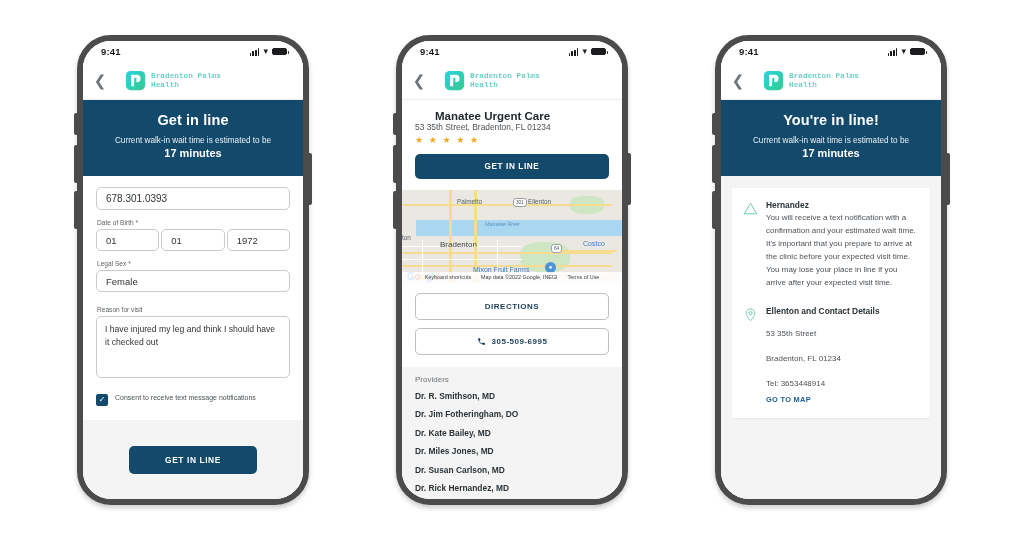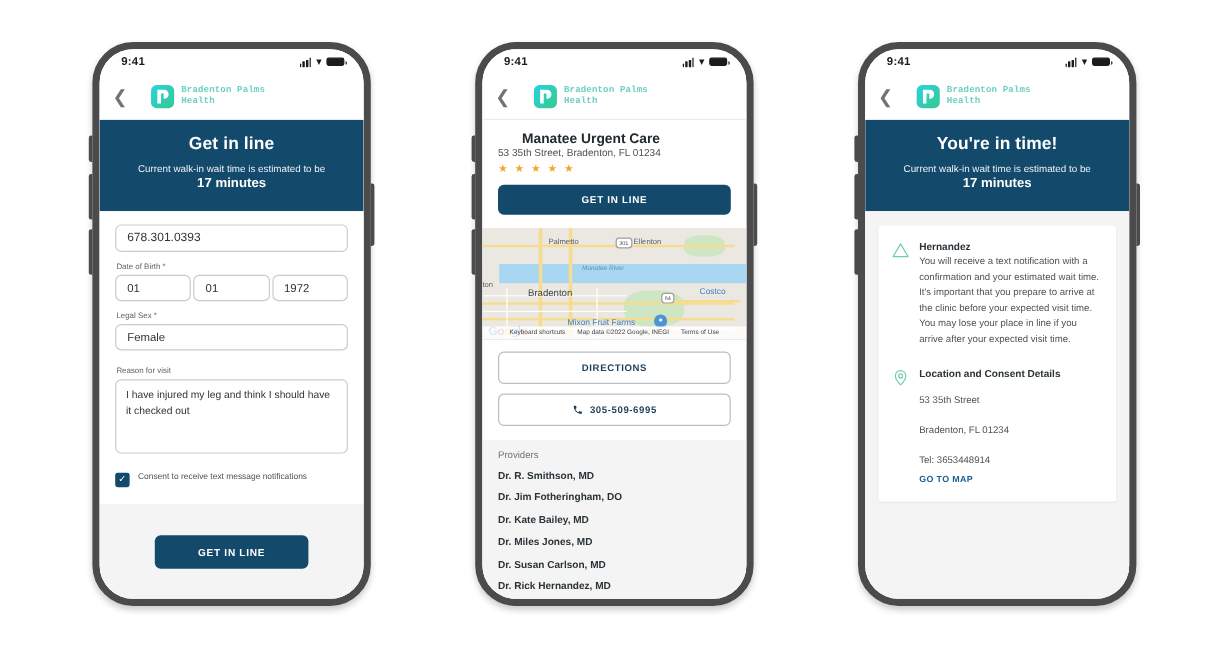--- a/index.html
+++ b/index.html
@@ -428,21 +428,21 @@
             <rect x="21" y="18" width="5" height="19" fill="url(#g3)"></rect>
           </svg>
           <div class="brand-text">
             <span>Bradenton Palms</span>
             <span>Health</span>
           </div>
         </div>
       </div>
 
       <div class="hero">
-        <div class="hero-title">You're in time!</div>
+        <div class="hero-title">You're in line!</div>
         <div class="hero-sub">
           <span>Current walk-in wait time is estimated to be</span>
           <b>17 minutes</b>
         </div>
       </div>
 
       <div class="conf-body">
         <div class="conf-card">
 
           <div class="note">
@@ -454,21 +454,21 @@
               <div class="note-text">You will receive a text notification with a confirmation and your estimated wait time. It's important that you prepare to arrive at the clinic before your expected visit time. You may lose your place in line if you arrive after your expected visit time.</div>
             </div>
           </div>
 
           <div class="note second">
             <svg class="note-icon" viewBox="0 0 24 24" fill="none" stroke="#6ecfa8" stroke-width="1.6">
               <path d="M12 22s7-7.1 7-12a7 7 0 1 0-14 0c0 4.9 7 12 7 12z" stroke-linejoin="round"></path>
               <circle cx="12" cy="10" r="2.6"></circle>
             </svg>
             <div>
-              <div class="note-title">Location and Consent Details</div>
+              <div class="note-title">Ellenton and Contact Details</div>
               <div class="note-line">53 35th Street</div>
               <div class="note-line">Bradenton, FL 01234</div>
               <div class="note-line">Tel: 3653448914</div>
               <div class="link">GO TO MAP</div>
             </div>
           </div>
 
         </div>
       </div>
 

